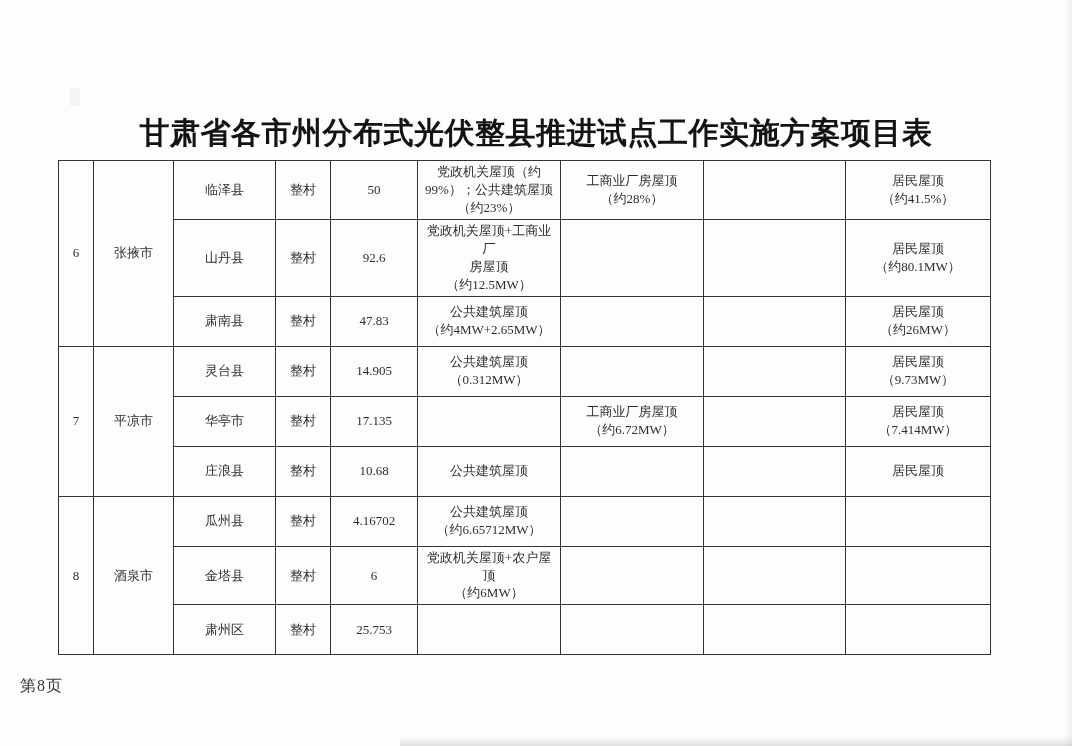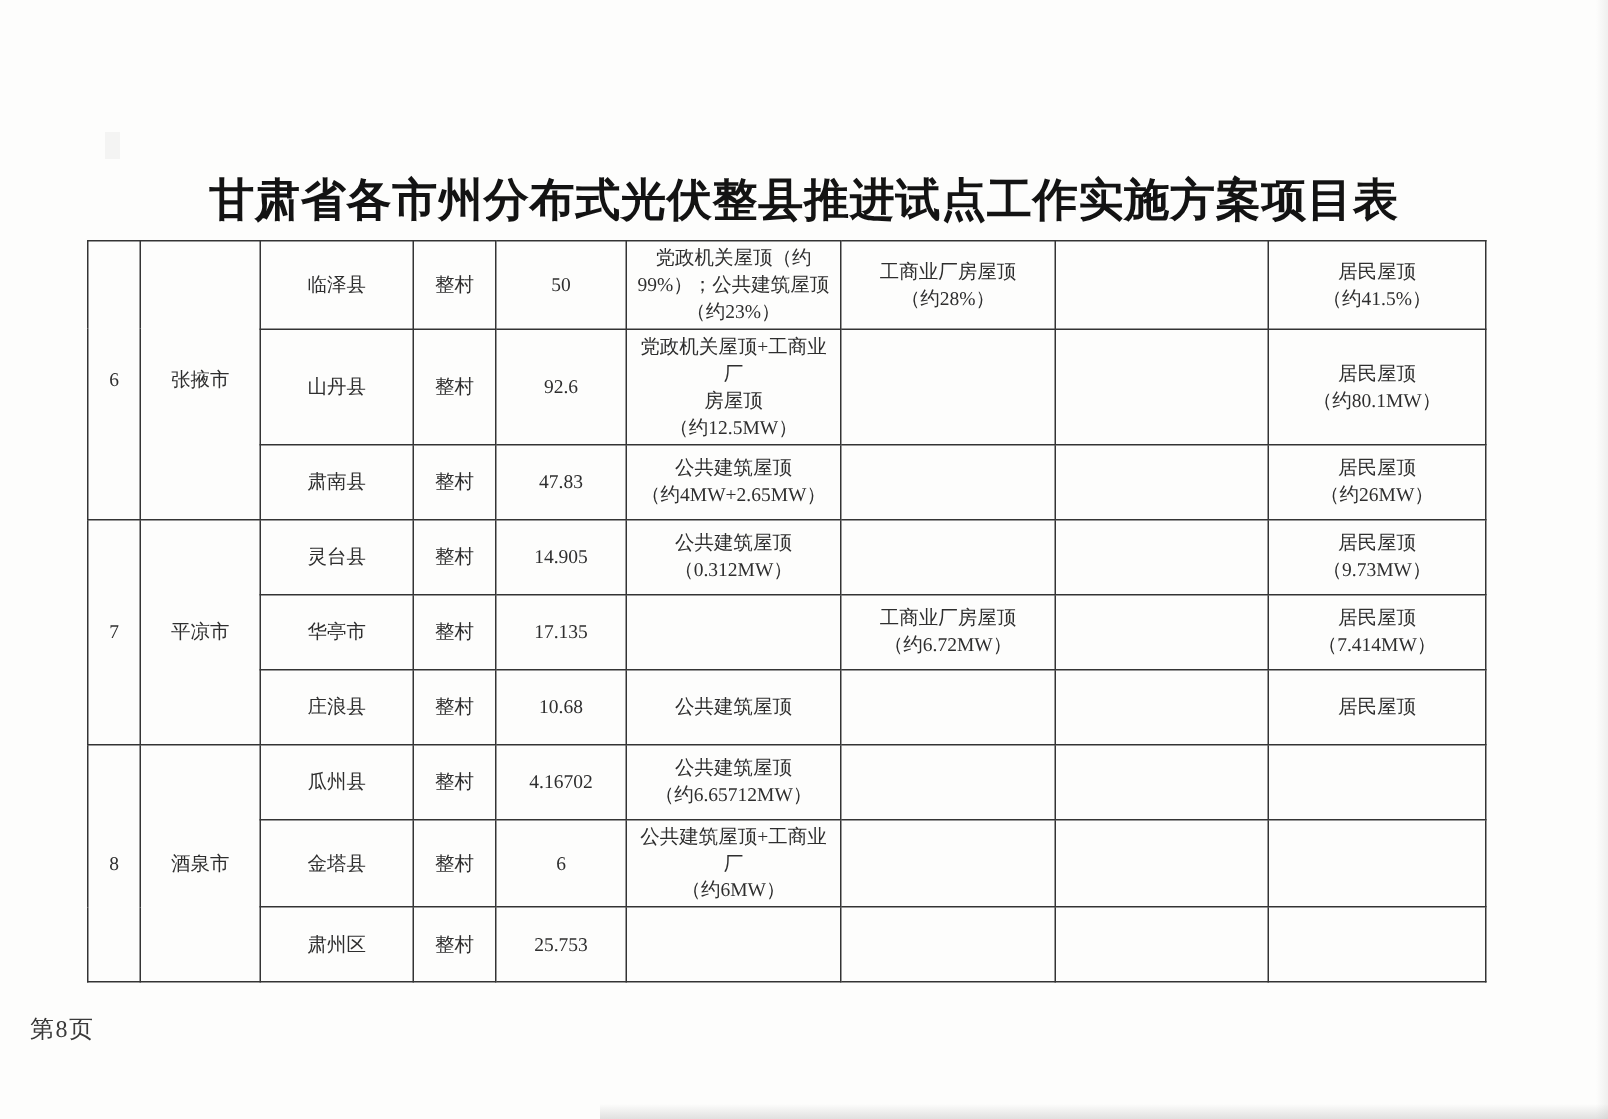--- a/index.html
+++ b/index.html
@@ -199,21 +199,21 @@
         <td>公共建筑屋顶
 （约6.65712MW）</td>
         <td></td>
         <td></td>
         <td></td>
       </tr>
       <tr>
         <td>金塔县</td>
         <td>整村</td>
         <td>6</td>
-        <td>公共建筑屋顶+工商业厂
+        <td>党政机关屋顶+农户屋顶
 （约6MW）</td>
         <td></td>
         <td></td>
         <td></td>
       </tr>
       <tr>
         <td>肃州区</td>
         <td>整村</td>
         <td>25.753</td>
         <td></td>

